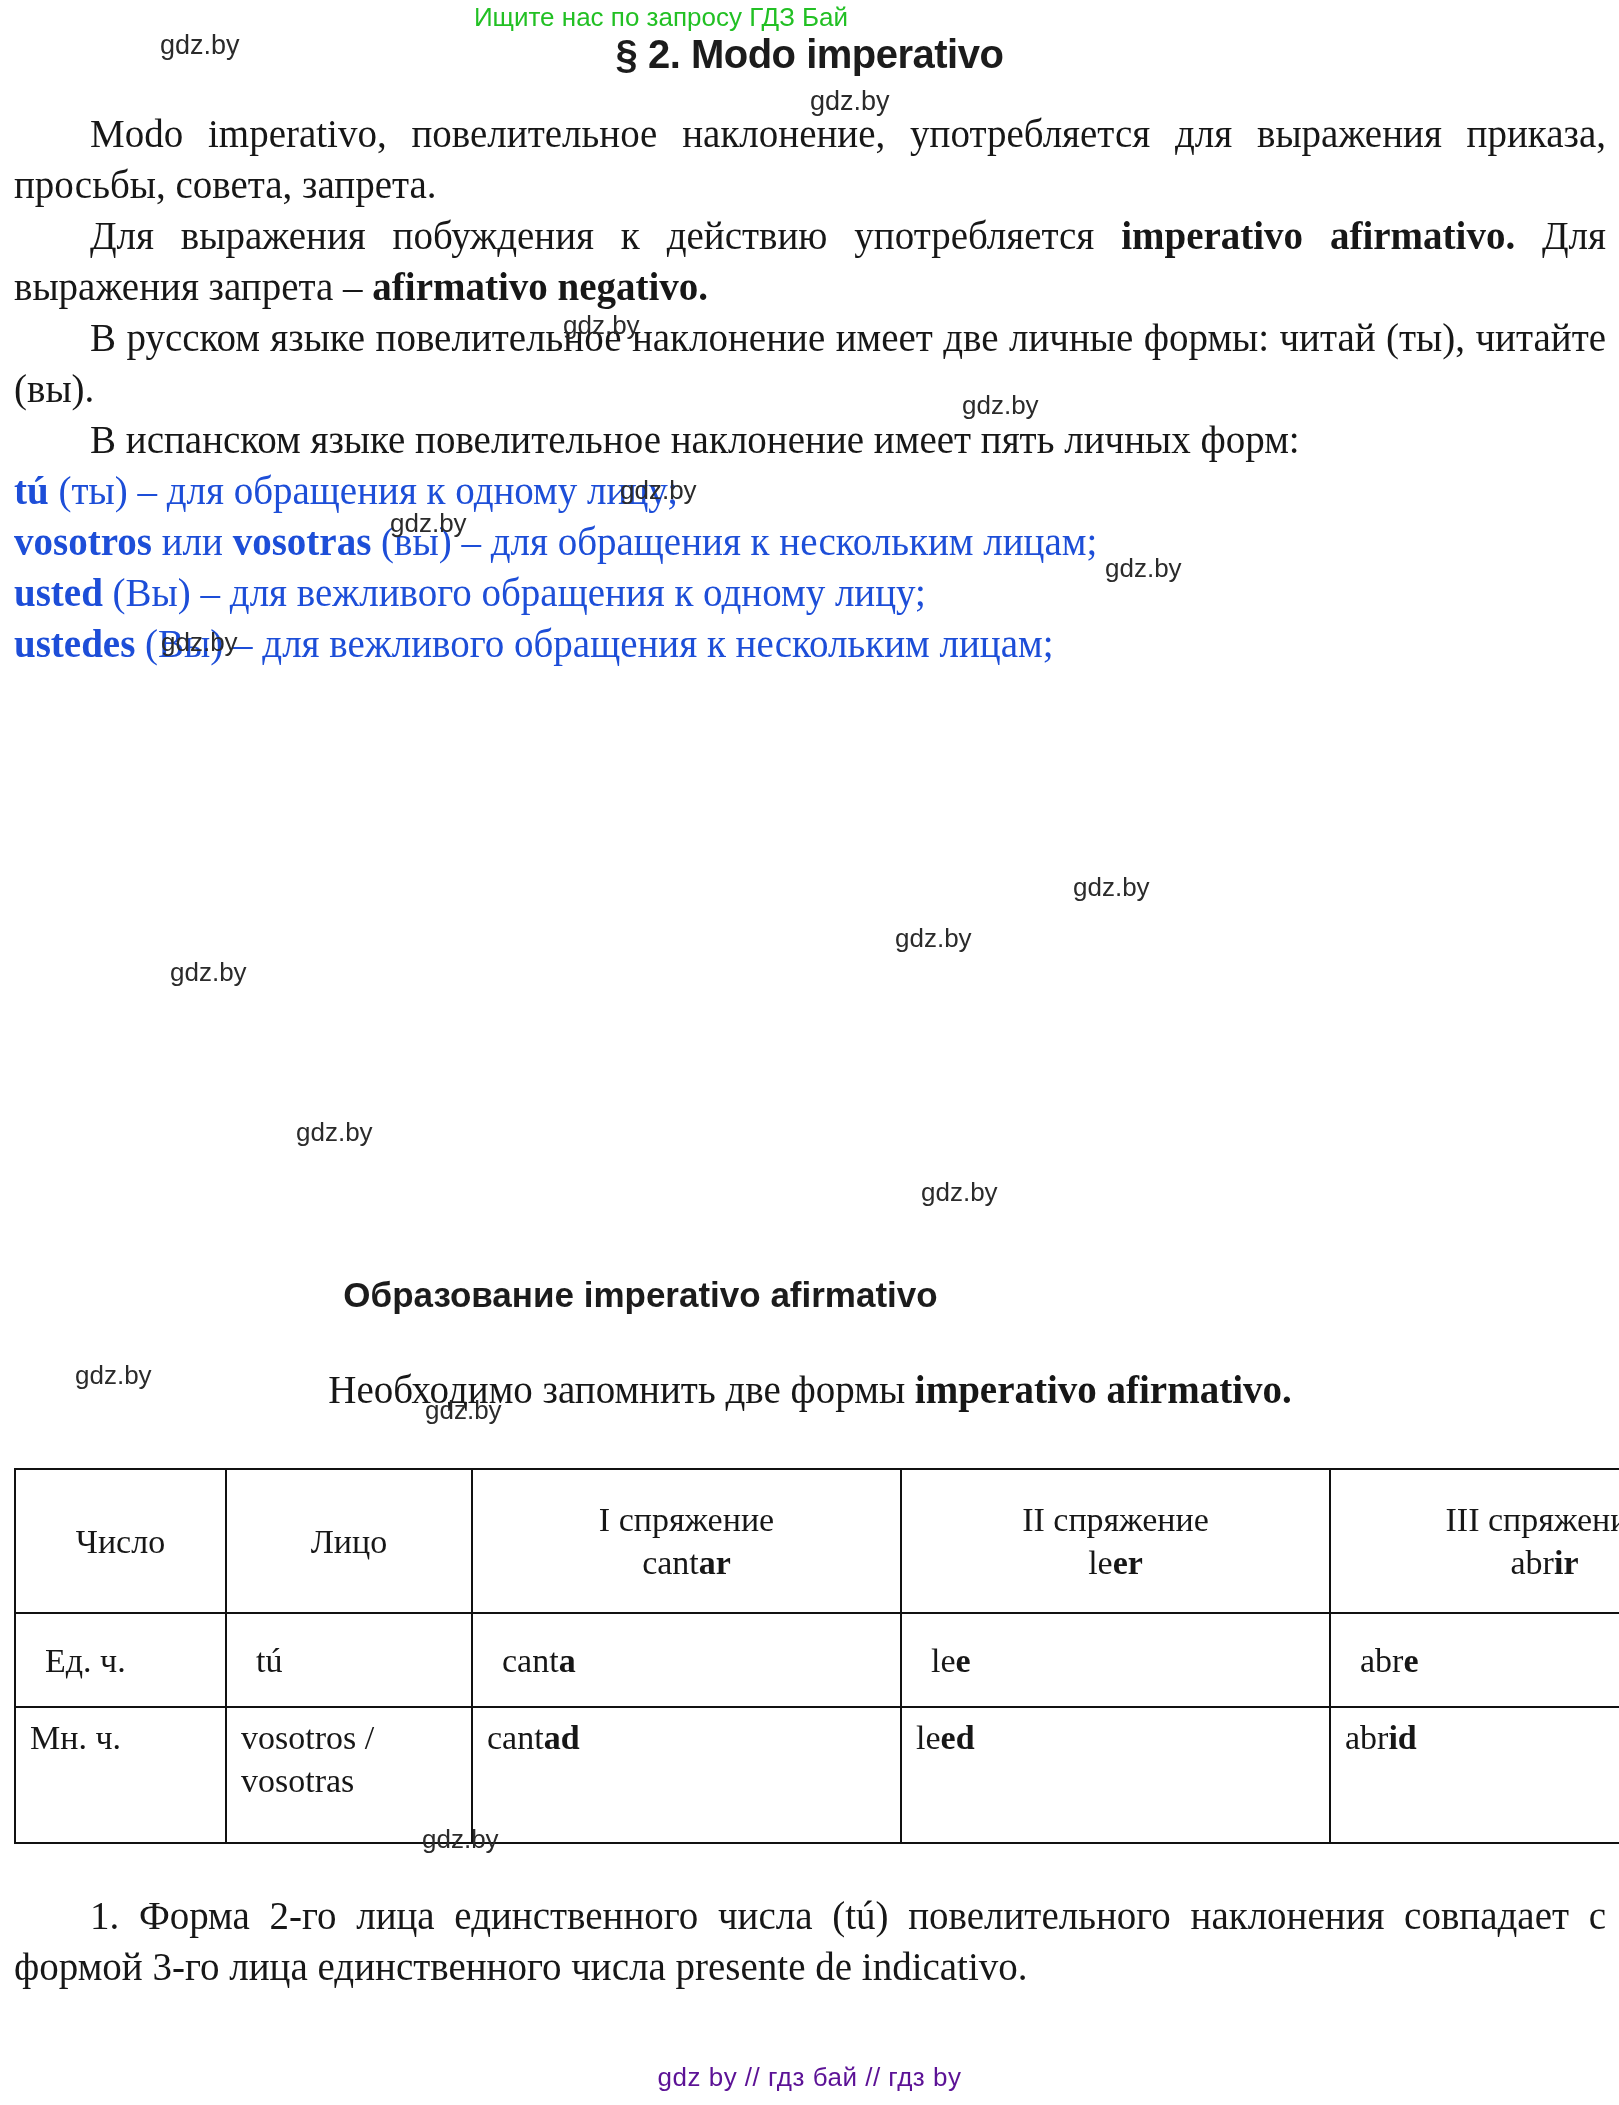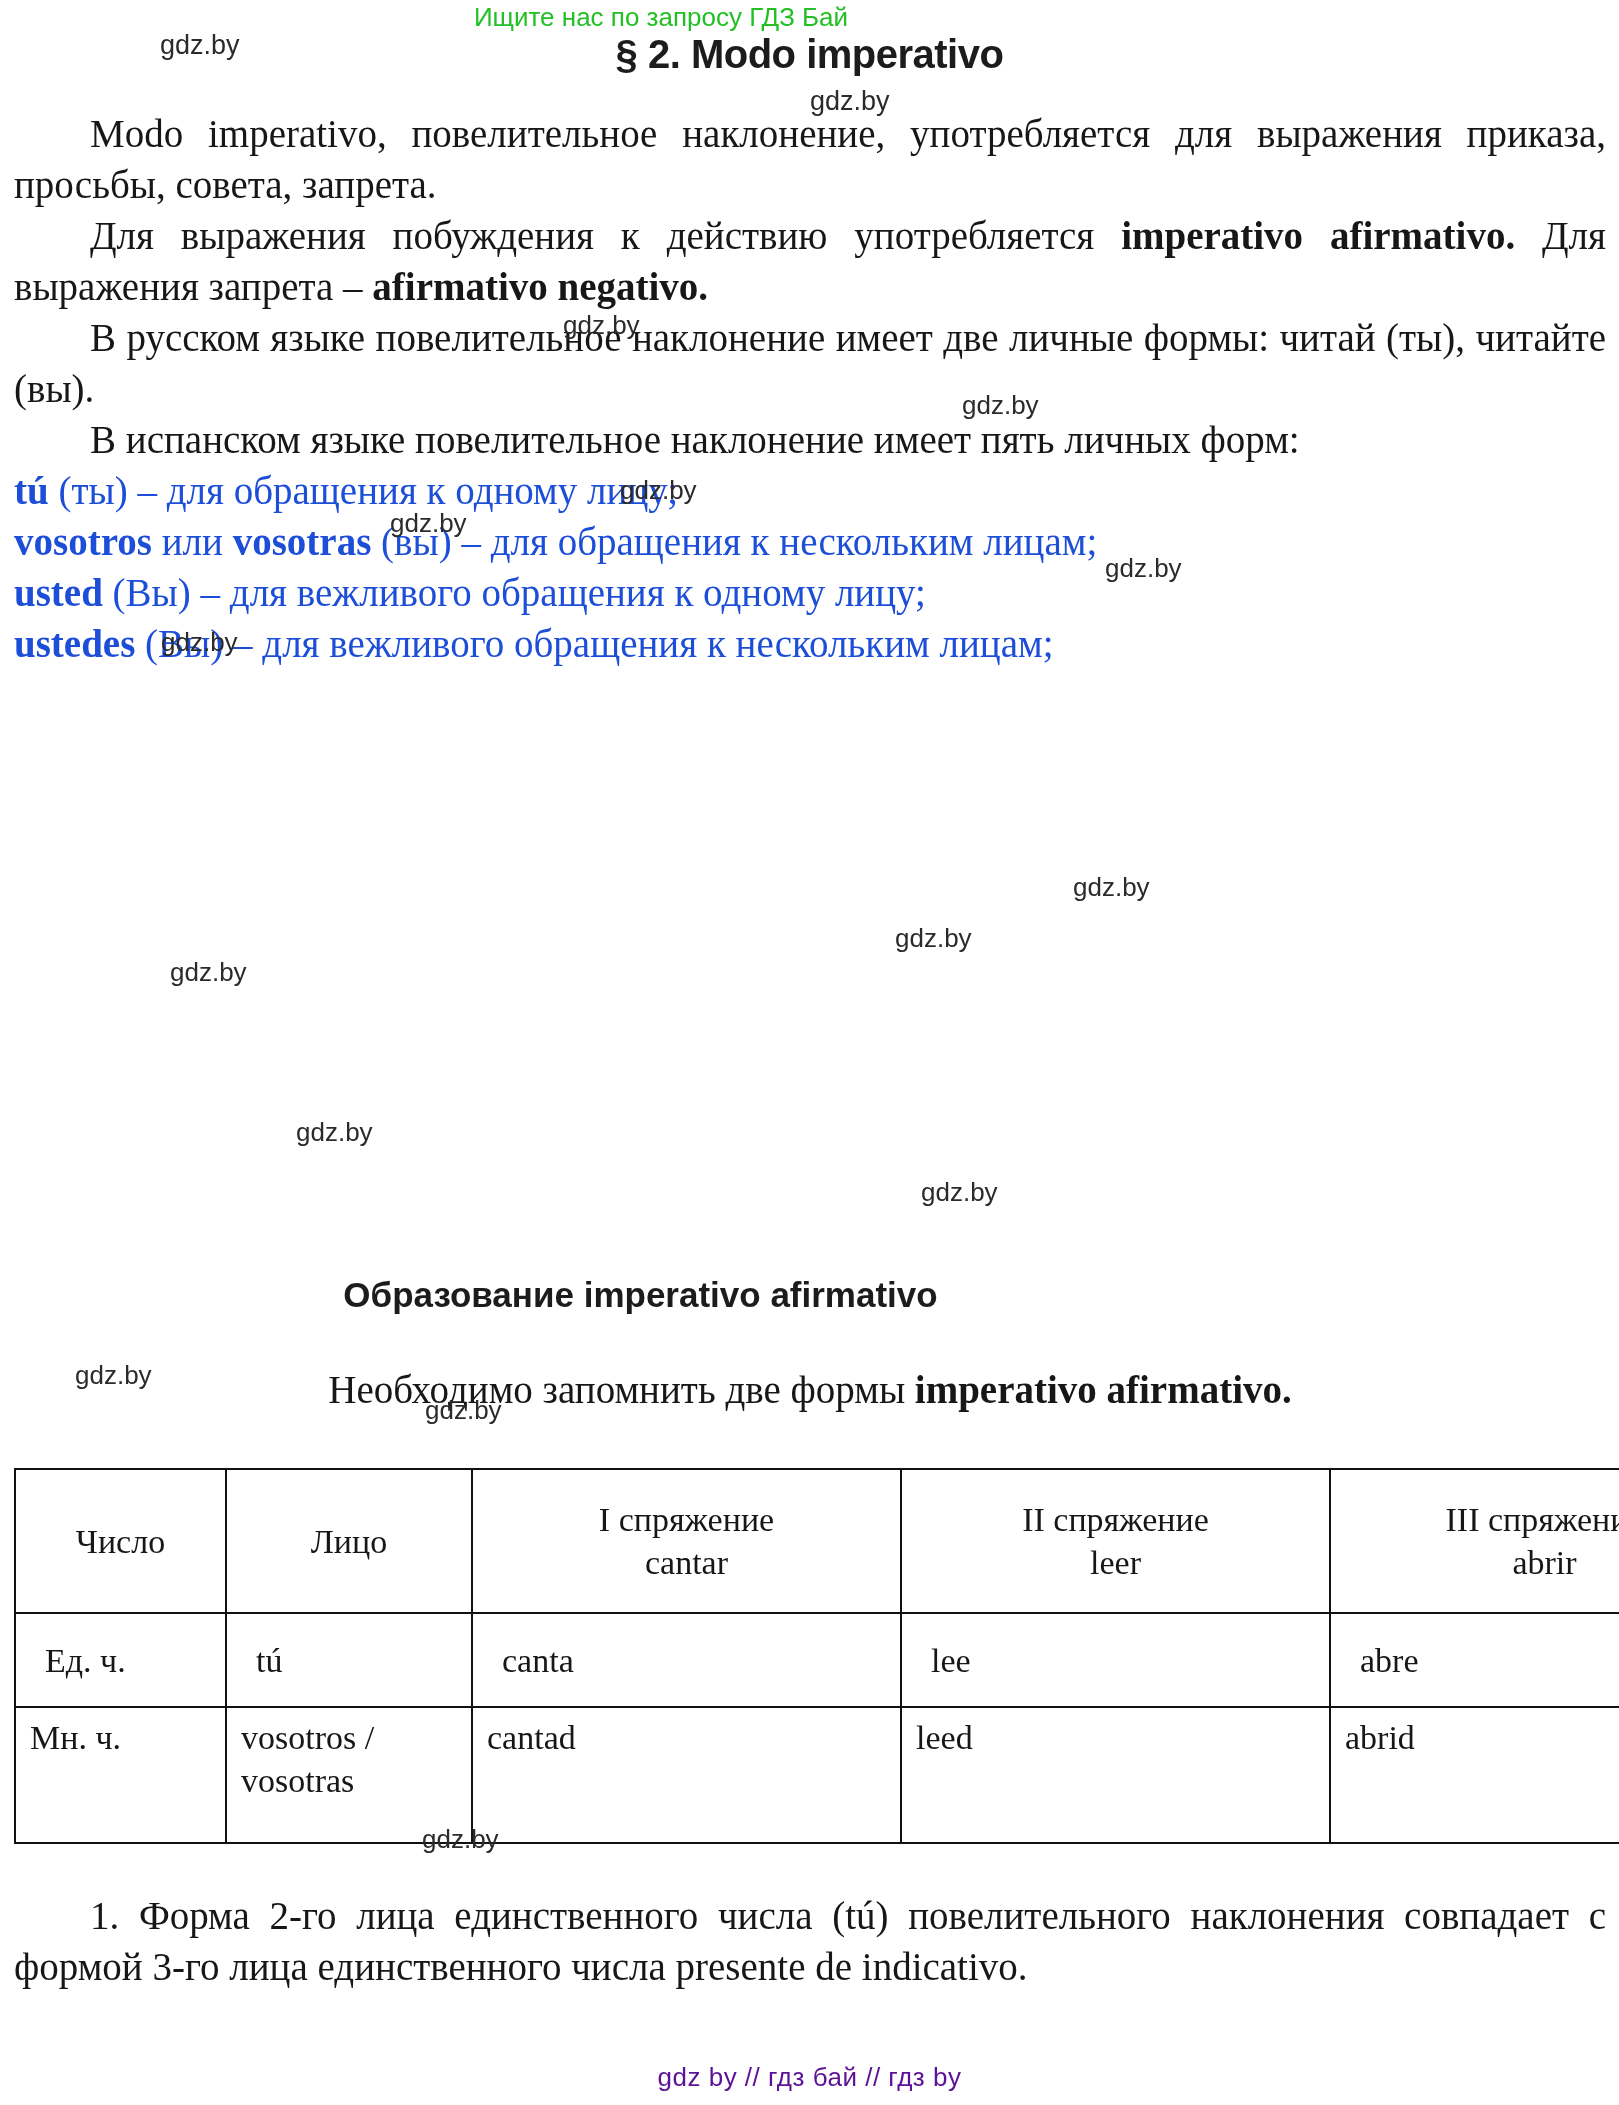--- a/index.html
+++ b/index.html
@@ -131,21 +131,21 @@
   table.conj tr.head td {
     text-align: center;
     height: 130px;
   }
   table.conj tr.head td.c-num,
   table.conj tr.head td.c-pers { text-align: center; }
   table.conj tr.row td { height: 80px; padding-left: 29px; }
   table.conj tr.row-tall td { height: 120px; vertical-align: top; padding-top: 8px; }
   table.conj .hdr-line1 { display: block; }
   table.conj .hdr-line2 { display: block; }
-  table.conj b { font-weight: 400; }
+  table.conj b { font-weight: 700; }
 
   
   .closing {
     position: absolute;
     left: 14px;
     top: 1890px;
     width: 1592px;
   }
 
   

